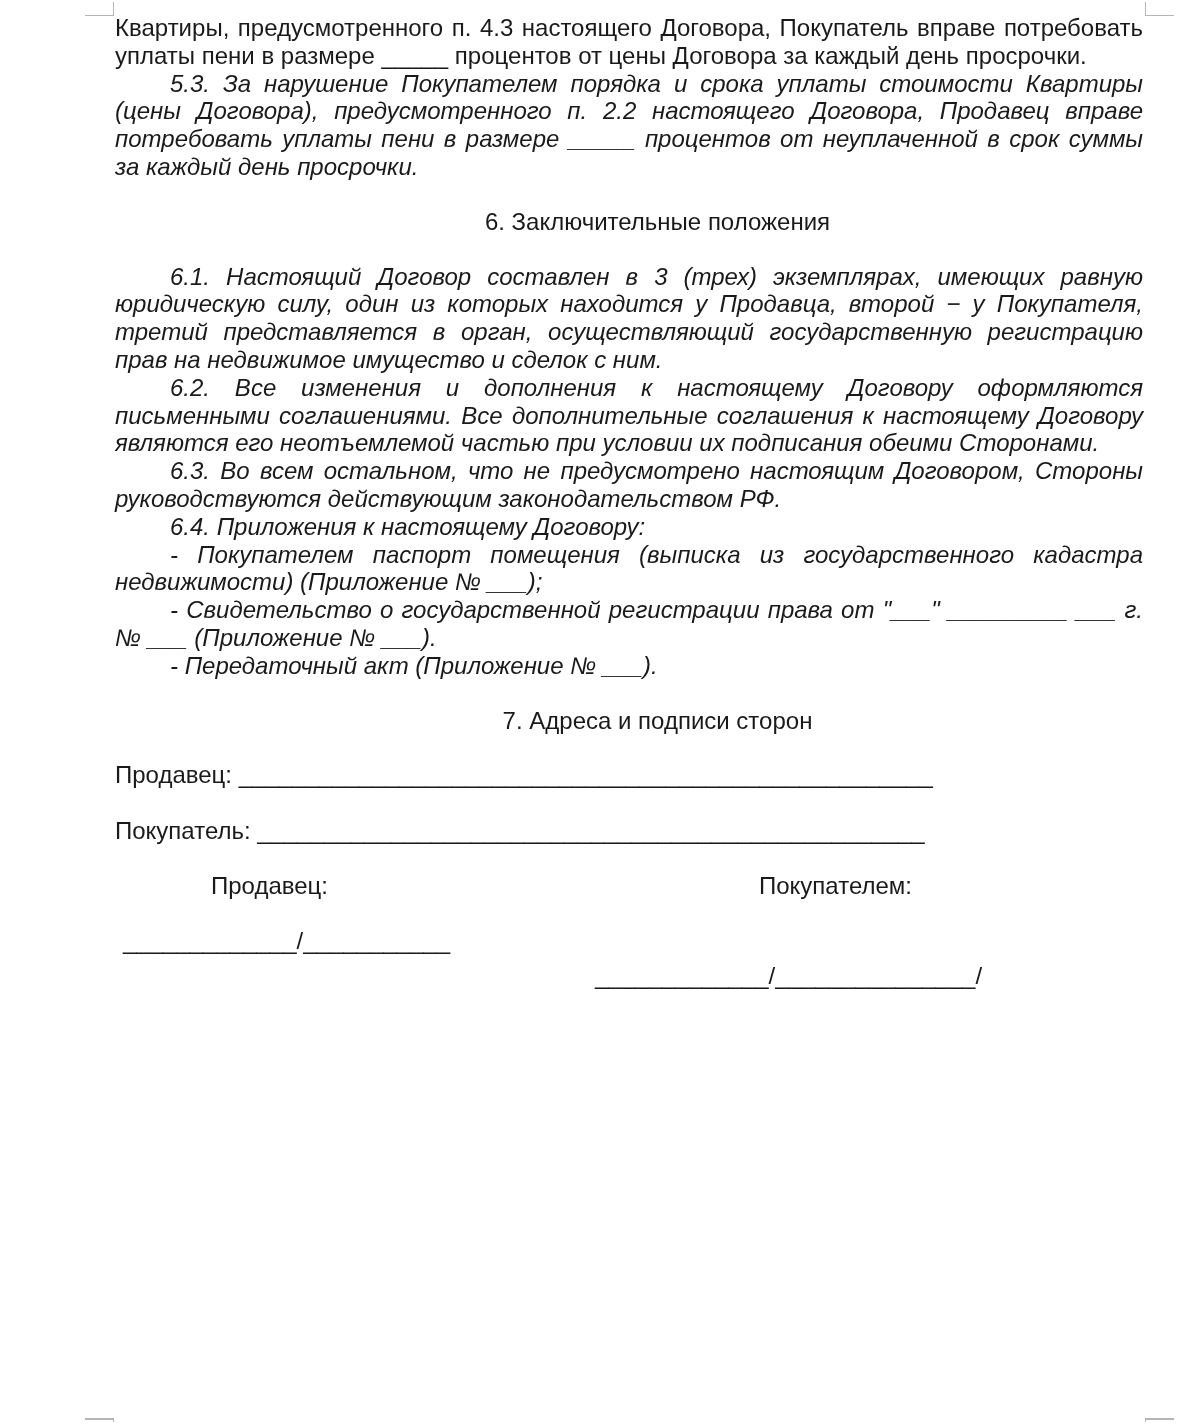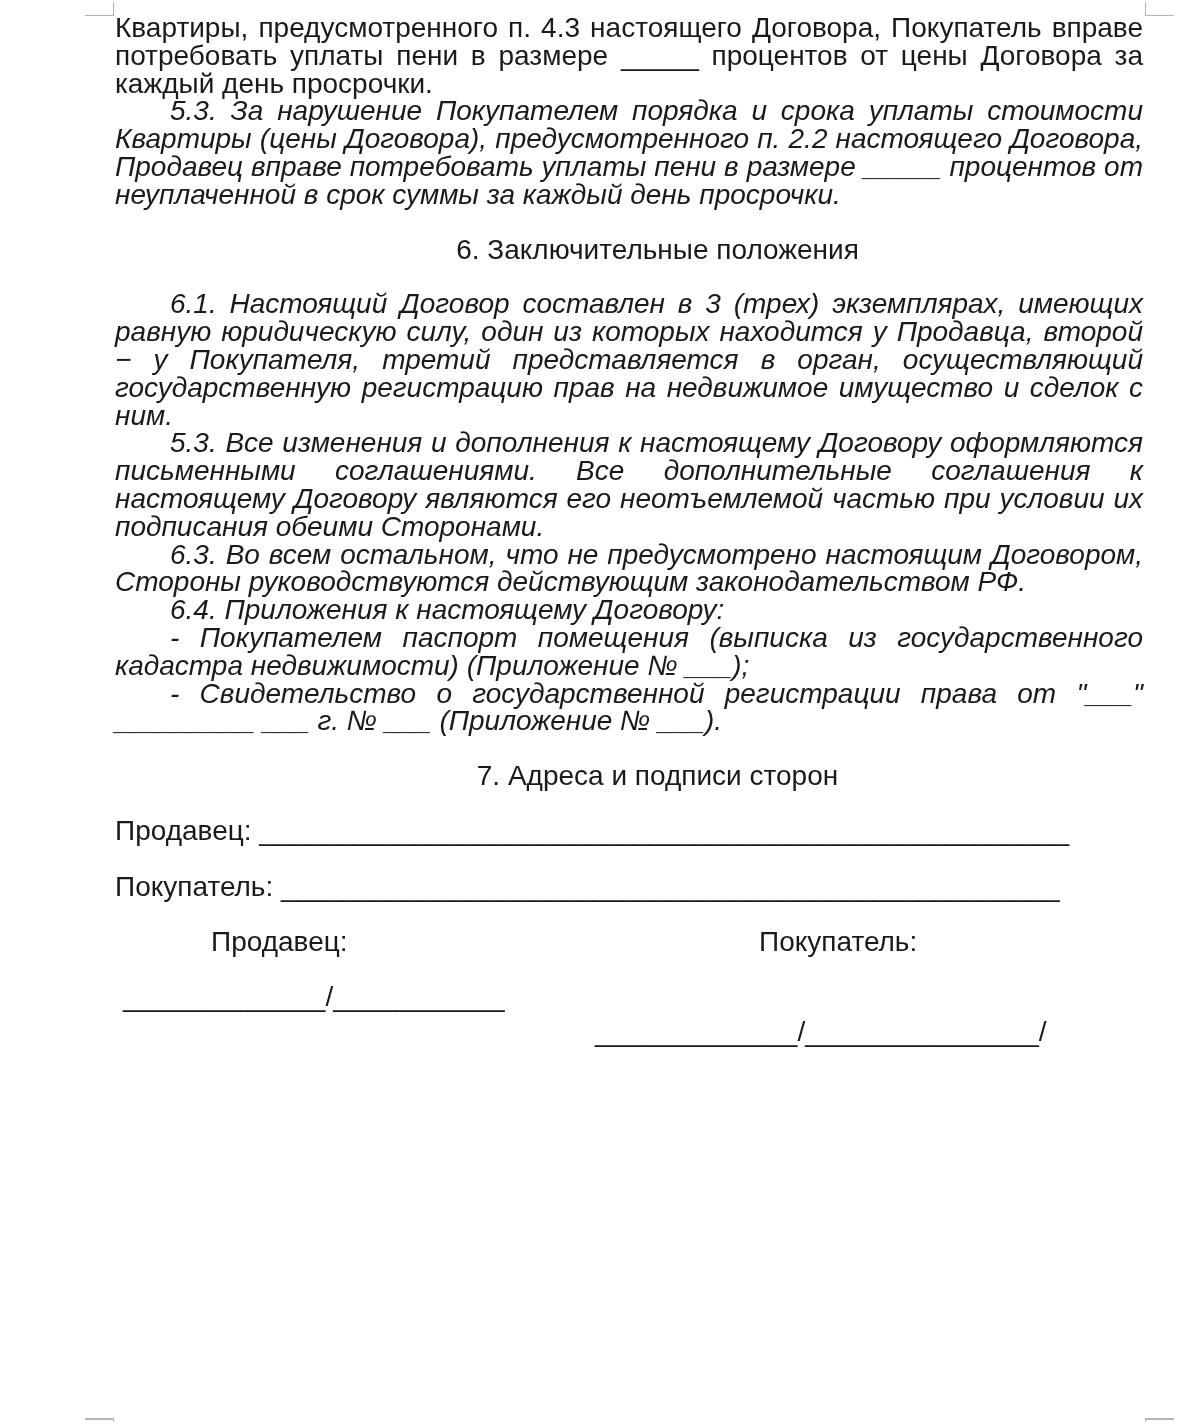--- a/index.html
+++ b/index.html
@@ -1,19 +1,19 @@
 <!DOCTYPE html>
 <html><head>
   <meta charset="utf-8">
   <style>
     html, body { margin: 0; padding: 0; background: #ffffff; }
     body { width: 1200px; height: 1427px; position: relative; overflow: hidden;
            font-family: "Liberation Sans", sans-serif; color: #1a1a1a; }
     .page { position: absolute; left: 115px; top: 14px; width: 1028px;
-            font-size: 28px; line-height: 27.8px; }
+            font-size: 24px; line-height: 27.8px; }
     .p { text-align: justify; text-align-last: left; margin: 0; }
     .ind { text-indent: 55px; font-style: italic; }
     .heading { text-align: center; margin: 0; padding-left: 57px; }
     .h6 { margin-top: 27px; margin-bottom: 27px; }
     .h7 { margin-top: 27px; margin-bottom: 27px; }
     .sig-line { margin: 0; }
     .sig-line + .sig-line { margin-top: 28px; }
     .signers { position: relative; height: 110px; margin-top: 27px; }
     .signer-label { position: absolute; top: 0; }
     .signer-slash { position: absolute; top: 55px; }
@@ -31,30 +31,31 @@
 <div class="corner c-bl"></div>
 <div class="corner c-br"></div>
 
 <div class="page">
   <p class="p">Квартиры, предусмотренного п. 4.3 настоящего Договора, Покупатель вправе потребовать уплаты пени в размере _____ процентов от цены Договора за каждый день просрочки.</p>
   <p class="p ind">5.3. За нарушение Покупателем порядка и срока уплаты стоимости Квартиры (цены Договора), предусмотренного п. 2.2 настоящего Договора, Продавец вправе потребовать уплаты пени в размере _____ процентов от неуплаченной в срок суммы за каждый день просрочки.</p>
 
   <p class="heading h6">6. Заключительные положения</p>
 
   <p class="p ind">6.1. Настоящий Договор составлен в 3 (трех) экземплярах, имеющих равную юридическую силу, один из которых находится у Продавца, второй − у Покупателя, третий представляется в орган,  осуществляющий государственную регистрацию прав на недвижимое имущество и сделок с ним.</p>
-  <p class="p ind">5.3. Все изменения и дополнения к настоящему Договору оформляются письменными соглашениями. Все дополнительные соглашения к настоящему Договору являются его неотъемлемой частью при условии их подписания обеими Сторонами.</p>
+  <p class="p ind">6.2. Все изменения и дополнения к настоящему Договору оформляются письменными соглашениями. Все дополнительные соглашения к настоящему Договору являются его неотъемлемой частью при условии их подписания обеими Сторонами.</p>
   <p class="p ind">6.3. Во всем остальном, что не предусмотрено настоящим Договором, Стороны руководствуются действующим законодательством РФ.</p>
   <p class="p ind">6.4. Приложения к настоящему Договору:</p>
   <p class="p ind">- Покупателем паспорт помещения (выписка из государственного кадастра недвижимости) (Приложение № ___);</p>
   <p class="p ind">- Свидетельство о государственной регистрации права от "___" _________ ___ г. № ___ (Приложение № ___).</p>
+  <p class="p ind">-  Передаточный акт (Приложение № ___).</p>
 
   <p class="heading h7">7. Адреса и подписи сторон</p>
 
   <p class="sig-line">Продавец: ____________________________________________________</p>
   <p class="sig-line">Покупатель: __________________________________________________</p>
 
   <div class="signers">
     <span class="signer-label" style="left:96px;">Продавец:</span>
-    <span class="signer-label" style="left:644px;">Покупатель:</span>
+    <span class="signer-label" style="left:644px;">Покупателем:</span>
     <span class="signer-slash" style="left:8px;">_____________/___________</span>
     <span class="signer-slash" style="left:480px;margin-top:35px;">_____________/_______________/</span>
   </div>
 </div>
 
 </body></html>

